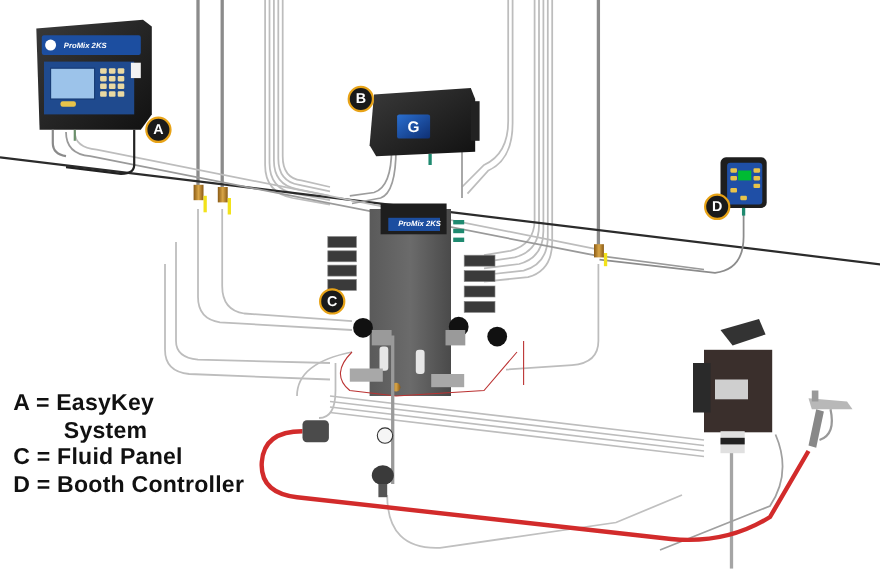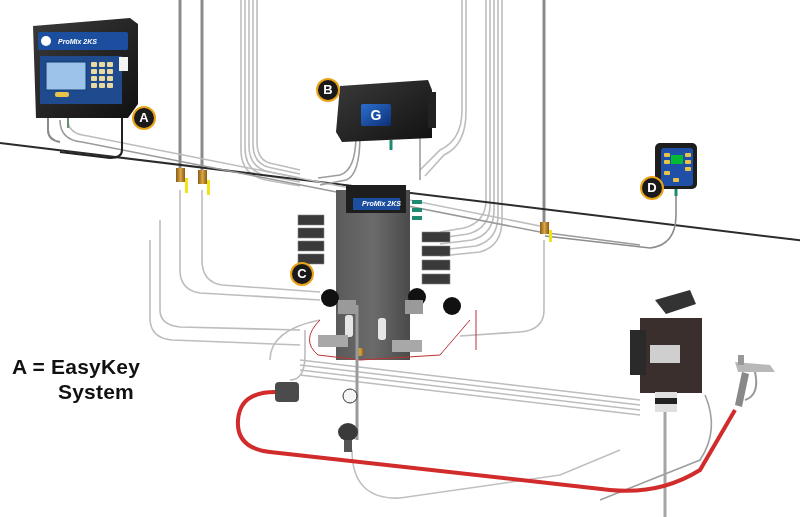--- a/index.html
+++ b/index.html
@@ -216,13 +216,15 @@
 <div class="badge" style="left:132px;top:106px;">A</div>
 <div class="badge" style="left:316px;top:78px;">B</div>
 <div class="badge" style="left:290px;top:262px;">C</div>
 <div class="badge" style="left:640px;top:176px;">D</div>
 
 <div class="brand" style="left:362px;top:200px;">ProMix 2KS</div>
 
 <div class="legend">
   <div class="row">A = EasyKey</div>
   <div class="row indent">System</div>
+  <div class="row">C = Fluid Panel</div>
+  <div class="row">D = Booth Controller</div>
 </div>
 
 </body></html>

